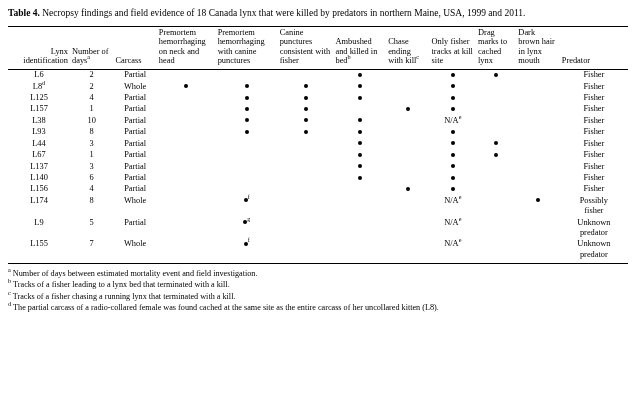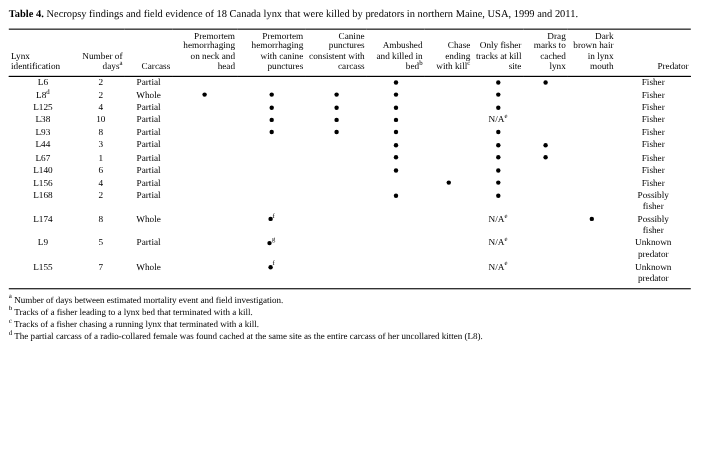--- a/index.html
+++ b/index.html
@@ -31,26 +31,26 @@
   }
   table.necropsy {
     width: 100%;
     border-collapse: collapse;
     font-size: 8.4px;
     table-layout: fixed;
   }
   table.necropsy thead th {
     font-weight: normal;
     vertical-align: bottom;
-    text-align: right;
+    text-align: left;
     padding: 1px 2px 3px 2px;
     line-height: 1.12;
   }
   table.necropsy thead th.left {
-    text-align: left;
+    text-align: right;
   }
   .rule-top {
     border-top: 1.1px solid #000;
   }
   .rule-mid {
     border-bottom: 0.7px solid #000;
   }
   .rule-bot {
     border-bottom: 1.1px solid #000;
   }
@@ -135,21 +135,21 @@
         <th>
           <span>Carcass</span>
         </th>
         <th>
           <span>Premortem hemorrhaging on neck and head</span>
         </th>
         <th>
           <span>Premortem hemorrhaging with canine punctures</span>
         </th>
         <th>
-          <span>Canine punctures consistent with carcass</span>
+          <span>Canine punctures consistent with fisher</span>
         </th>
         <th>
           <span>Ambushed and killed in bed</span><sup>b</sup>
         </th>
         <th>
           <span>Chase ending with kill</span><sup>c</sup>
         </th>
         <th>
           <span>Only fisher tracks at kill site</span>
         </th>
@@ -201,20 +201,34 @@
           <td><span class="dot"></span></td>
           <td><span class="dot"></span></td>
           <td><span class="dot"></span></td>
           <td>&nbsp;</td>
           <td><span class="dot"></span></td>
           <td>&nbsp;</td>
           <td>&nbsp;</td>
           <td>Fisher</td>
         </tr>
         <tr>
+          <td class="left">L157</td>
+          <td>1</td>
+          <td>Partial</td>
+          <td>&nbsp;</td>
+          <td><span class="dot"></span></td>
+          <td><span class="dot"></span></td>
+          <td>&nbsp;</td>
+          <td><span class="dot"></span></td>
+          <td><span class="dot"></span></td>
+          <td>&nbsp;</td>
+          <td>&nbsp;</td>
+          <td>Fisher</td>
+        </tr>
+        <tr>
           <td class="left">L38</td>
           <td>10</td>
           <td>Partial</td>
           <td>&nbsp;</td>
           <td><span class="dot"></span></td>
           <td><span class="dot"></span></td>
           <td><span class="dot"></span></td>
           <td>&nbsp;</td>
           <td>N/A<sup>e</sup></td>
           <td>&nbsp;</td>
@@ -257,20 +271,34 @@
           <td>&nbsp;</td>
           <td>&nbsp;</td>
           <td><span class="dot"></span></td>
           <td>&nbsp;</td>
           <td><span class="dot"></span></td>
           <td><span class="dot"></span></td>
           <td>&nbsp;</td>
           <td>Fisher</td>
         </tr>
         <tr>
+          <td class="left">L137</td>
+          <td>3</td>
+          <td>Partial</td>
+          <td>&nbsp;</td>
+          <td>&nbsp;</td>
+          <td>&nbsp;</td>
+          <td><span class="dot"></span></td>
+          <td>&nbsp;</td>
+          <td><span class="dot"></span></td>
+          <td>&nbsp;</td>
+          <td>&nbsp;</td>
+          <td>Fisher</td>
+        </tr>
+        <tr>
           <td class="left">L140</td>
           <td>6</td>
           <td>Partial</td>
           <td>&nbsp;</td>
           <td>&nbsp;</td>
           <td>&nbsp;</td>
           <td><span class="dot"></span></td>
           <td>&nbsp;</td>
           <td><span class="dot"></span></td>
           <td>&nbsp;</td>
@@ -283,34 +311,20 @@
           <td>Partial</td>
           <td>&nbsp;</td>
           <td>&nbsp;</td>
           <td>&nbsp;</td>
           <td>&nbsp;</td>
           <td><span class="dot"></span></td>
           <td><span class="dot"></span></td>
           <td>&nbsp;</td>
           <td>&nbsp;</td>
           <td>Fisher</td>
-        </tr>
-        <tr>
-          <td class="left">L168</td>
-          <td>2</td>
-          <td>Partial</td>
-          <td>&nbsp;</td>
-          <td>&nbsp;</td>
-          <td>&nbsp;</td>
-          <td><span class="dot"></span></td>
-          <td>&nbsp;</td>
-          <td><span class="dot"></span></td>
-          <td>&nbsp;</td>
-          <td>&nbsp;</td>
-          <td class="twoline">Possibly<br>fisher</td>
         </tr>
         <tr>
           <td class="left">L174</td>
           <td>8</td>
           <td>Whole</td>
           <td>&nbsp;</td>
           <td><span class="dot"></span><span class="dot-sup">f</span></td>
           <td>&nbsp;</td>
           <td>&nbsp;</td>
           <td>&nbsp;</td>

